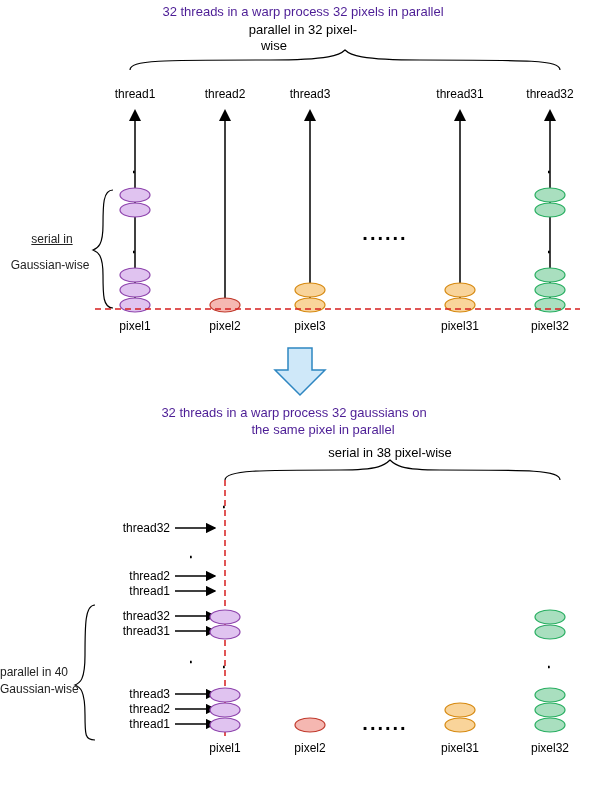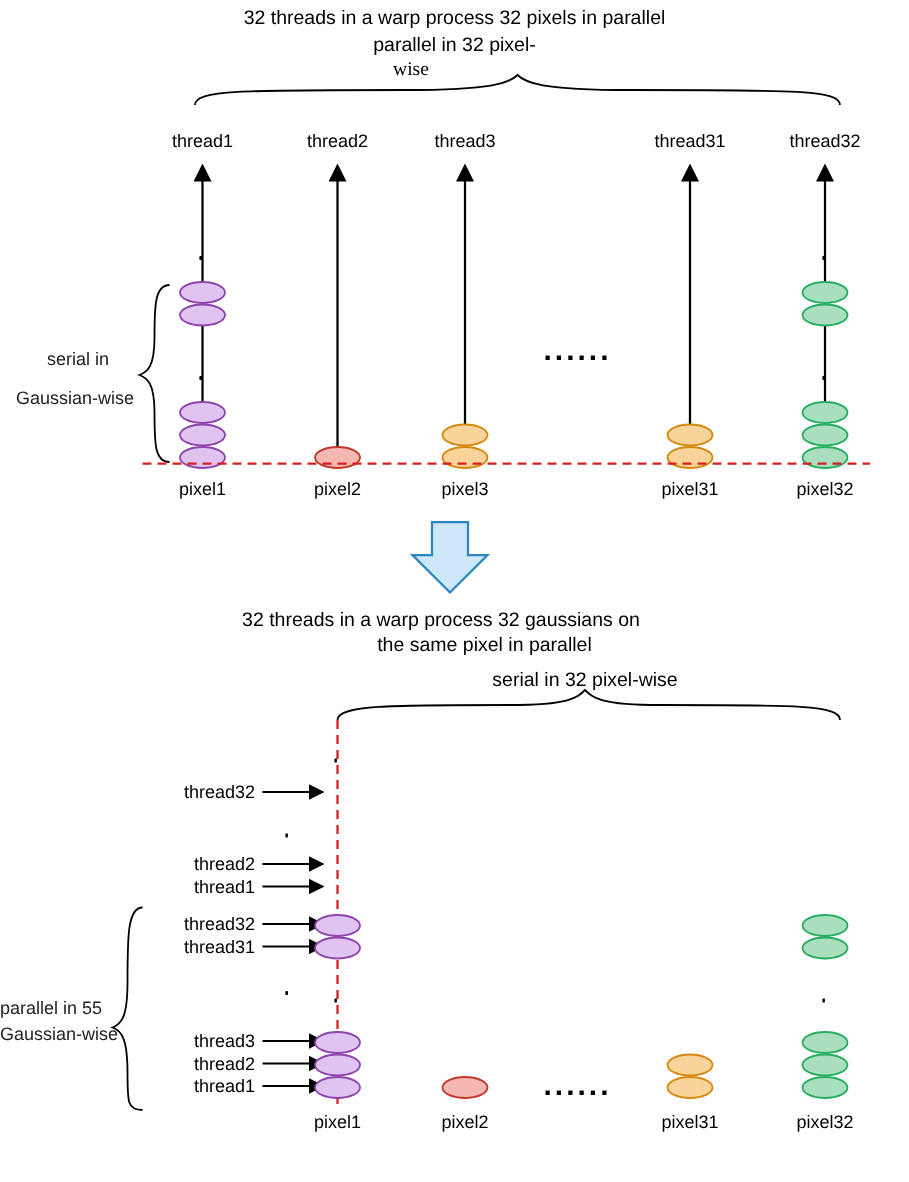--- a/index.html
+++ b/index.html
@@ -1,32 +1,32 @@
 <!DOCTYPE html>
 <html><head>
 <meta charset="utf-8">
 <style>
   * { box-sizing: border-box; margin: 0; padding: 0; }
   body { font-family: Arial, sans-serif; font-size: 13px; color: #222; width: 606px; height: 788px; position: relative; background: #fff; overflow: hidden; }
-  .title-blue { color: #000000; text-align: center; }
+  .title-blue { color: #4c1d95; text-align: center; }
   .title-black { color: #000; text-align: center; }
   .container { position: relative; width: 606px; height: 788px; }
   .abs { position: absolute; }
   .ellipse { stroke-width: 1.2; }
   .thin-label { font-size: 12px; }
   svg text { font-family: Arial, sans-serif; }
 </style>
 </head>
 <body>
 
 <div class="container">
 
   <div class="abs title-blue" style="left:0;top:4px;width:606px;">32 threads in a warp process 32 pixels in parallel</div>
   <div class="abs title-black" style="left:0;top:22px;width:606px;">parallel in 32 pixel-</div>
-  <div class="abs title-black" style="left:0;top:38px;width:548px;font-family:Liberation Serif, serif;">wise</div>
+  <div class="abs title-black" style="left:0;top:38px;width:548px;">wise</div>
 
   <svg class="abs" style="left:0;top:0;" width="606" height="390">
 
     <path d="M 130 70 C 130 60, 160 60, 270 60 C 330 60, 340 55, 345 50 C 350 55, 360 60, 420 60 C 530 60, 560 60, 560 70" stroke="#000" fill="none" stroke-width="1.2"></path>
 
     <path d="M 113 190 C 103 190, 103 205, 103 225 C 103 245, 98 248, 93 250 C 98 252, 103 255, 103 275 C 103 295, 103 308, 113 308" stroke="#000" fill="none" stroke-width="1.2"></path>
 
     <text x="135" y="98" text-anchor="middle" font-size="12">thread1</text>
     <text x="225" y="98" text-anchor="middle" font-size="12">thread2</text>
     <text x="310" y="98" text-anchor="middle" font-size="12">thread3</text>
@@ -73,30 +73,30 @@
 
     <line x1="95" y1="309" x2="580" y2="309" stroke="#d61f1f" stroke-width="1.5" stroke-dasharray="6 4"></line>
 
     <text x="135" y="330" text-anchor="middle" font-size="12">pixel1</text>
     <text x="225" y="330" text-anchor="middle" font-size="12">pixel2</text>
     <text x="310" y="330" text-anchor="middle" font-size="12">pixel3</text>
     <text x="460" y="330" text-anchor="middle" font-size="12">pixel31</text>
     <text x="550" y="330" text-anchor="middle" font-size="12">pixel32</text>
   </svg>
 
-  <div class="abs thin-label" style="left:12px;top:232px;text-align:center;width:80px;">serial in</div>
+  <div class="abs thin-label" style="left:12px;top:232px;text-align:center;width:80px;text-decoration:underline;">serial in</div>
   <div class="abs thin-label" style="left:0px;top:258px;text-align:center;width:100px;">Gaussian-wise</div>
 
   <svg class="abs" style="left:270px;top:345px;" width="60" height="55">
     <path d="M18 3 L42 3 L42 25 L55 25 L30 50 L5 25 L18 25 Z" fill="#cfe8f9" stroke="#2e86c1" stroke-width="1.5"></path>
   </svg>
 
   <div class="abs title-blue" style="left:0;top:405px;width:588px;">32 threads in a warp process 32 gaussians on</div>
   <div class="abs title-blue" style="left:0;top:422px;width:606px;padding-left:40px;">the same pixel in parallel</div>
-  <div class="abs title-black" style="left:200px;top:445px;width:380px;">serial in 32 pixel-wise</div>
+  <div class="abs title-black" style="left:200px;top:445px;width:380px;">serial in 38 pixel-wise</div>
 
   <svg class="abs" style="left:0;top:440px;" width="606" height="350">
 
     <path d="M 225 40 C 225 30, 260 30, 340 30 C 380 30, 385 25, 390 20 C 395 25, 400 30, 440 30 C 530 30, 560 30, 560 40" stroke="#000" fill="none" stroke-width="1.2"></path>
 
     <line x1="225" y1="40" x2="225" y2="300" stroke="#d61f1f" stroke-width="1.5" stroke-dasharray="6 4"></line>
 
     <path d="M 95 165 C 85 165, 85 185, 85 215 C 85 240, 80 243, 75 245 C 80 247, 85 250, 85 275 C 85 295, 85 300, 95 300" stroke="#000" fill="none" stroke-width="1.2"></path>
 
     <defs>
@@ -147,16 +147,16 @@
     <text x="550" y="225" text-anchor="middle" font-size="14" style="writing-mode: tb; letter-spacing:-4px;">···</text>
 
     <text x="385" y="290" text-anchor="middle" font-size="20" font-weight="bold" letter-spacing="2">......</text>
 
     <text x="225" y="312" text-anchor="middle" font-size="12">pixel1</text>
     <text x="310" y="312" text-anchor="middle" font-size="12">pixel2</text>
     <text x="460" y="312" text-anchor="middle" font-size="12">pixel31</text>
     <text x="550" y="312" text-anchor="middle" font-size="12">pixel32</text>
   </svg>
 
-  <div class="abs thin-label" style="left:0px;top:665px;text-align:left;width:90px;">parallel in 55</div>
+  <div class="abs thin-label" style="left:0px;top:665px;text-align:left;width:90px;">parallel in 40</div>
   <div class="abs thin-label" style="left:0px;top:682px;text-align:left;width:100px;">Gaussian-wise</div>
 
 </div>
 
 </body></html>

